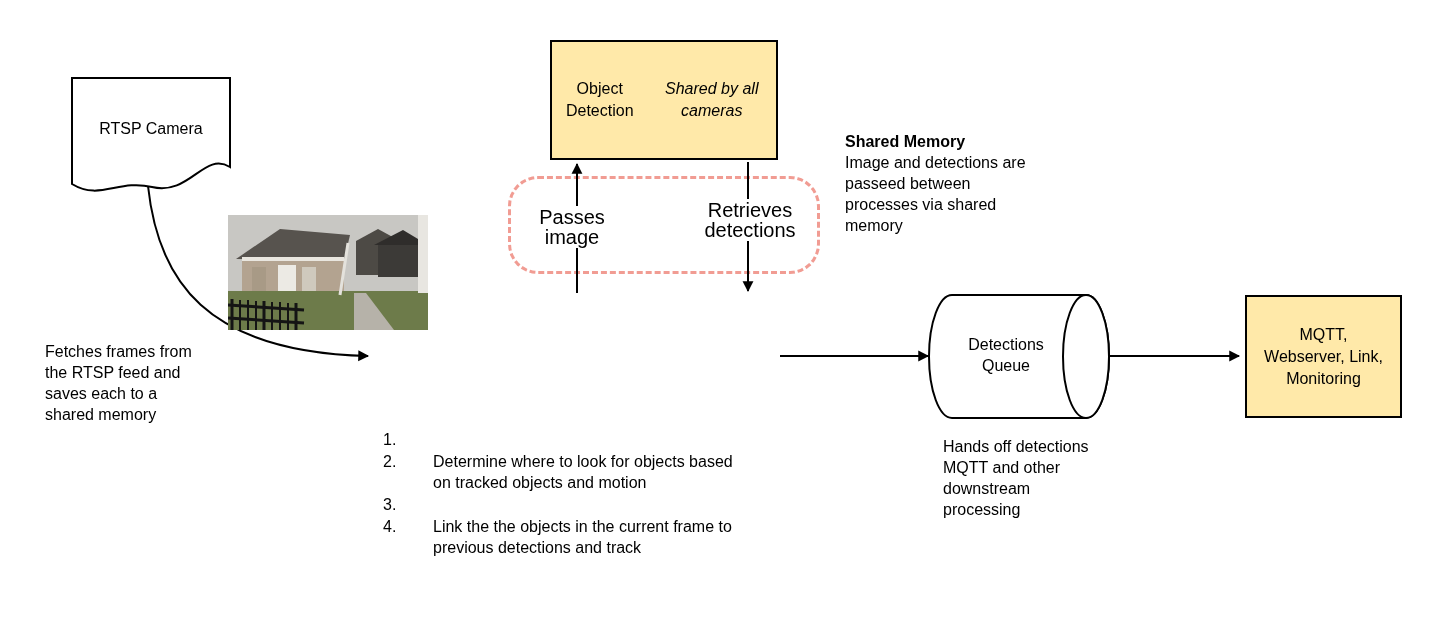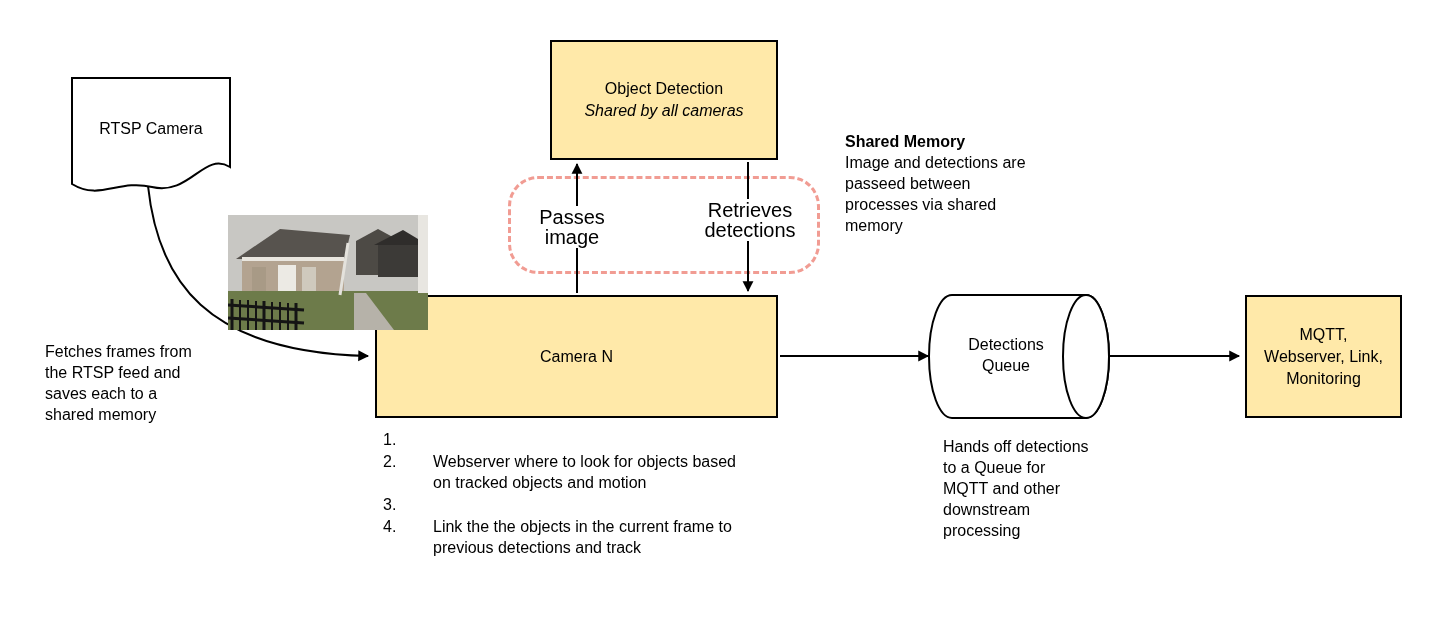--- a/index.html
+++ b/index.html
@@ -7,21 +7,21 @@
     position:relative;width:1448px;height:625px;background:#fff;
     font-family:"Liberation Sans",sans-serif;color:#000;overflow:hidden;
   }
   .layer-svg{position:absolute;left:0;top:0;z-index:1;}
   .dashed-region{
     position:absolute;left:508px;top:176px;width:312px;height:98px;
     border:3px dashed #F19C93;border-radius:30px;z-index:0;box-sizing:border-box;
   }
   .node{
     position:absolute;background:#FFE9A9;border:2px solid #000;
-    display:flex;align-items:center;justify-content:center;flex-direction:column;
+    display:flex;align-items:center;justify-content:center;flex-direction:row;
     text-align:center;font-size:16px;line-height:22px;z-index:2;box-sizing:border-box;
   }
   #node-object-detection{left:550px;top:40px;width:228px;height:120px;}
   #node-camera-n{left:375px;top:295px;width:403px;height:123px;}
   #node-mqtt{left:1245px;top:295px;width:157px;height:123px;padding:0 10px;}
   .node .subtitle{font-style:italic;}
   .shape-label{position:absolute;font-size:16px;line-height:21px;text-align:center;z-index:4;}
   #label-rtsp{left:78px;top:118px;width:146px;}
   #label-queue{left:950px;top:334px;width:112px;}
   .edge-label{
@@ -101,23 +101,20 @@
       <line x1="60" y1="88" x2="60" y2="115" stroke="#141414" stroke-width="2"></line>
       <line x1="68" y1="88" x2="68" y2="115" stroke="#141414" stroke-width="3"></line>
     </svg>
   </div>
 
   <div class="node" id="node-object-detection">
     <div>Object Detection</div>
     <div class="subtitle">Shared by all cameras</div>
   </div>
 
-  <div class="node" id="node-camera-n">
-    <div>Camera N</div>
-  </div>
 
   <div class="node" id="node-mqtt">
     <div>MQTT, Webserver, Link, Monitoring</div>
   </div>
 
   <div class="edge-label" id="label-passes">Passes image</div>
   <div class="edge-label" id="label-retrieves">Retrieves detections</div>
 
   <div class="shape-label" id="label-queue">Detections Queue</div>
 
@@ -131,33 +128,32 @@
 
   <div class="note" id="note-fetches">
     <div>Fetches frames from</div>
     <div>the RTSP feed and</div>
     <div>saves each to a</div>
     <div>shared memory</div>
   </div>
 
   <div class="note" id="note-hands-off">
     <div>Hands off detections</div>
-    <div>to a Queue for</div>
     <div>MQTT and other</div>
     <div>downstream</div>
     <div>processing</div>
   </div>
 
   <div class="steps">
     <div class="step">
       <div class="step-num">1.</div>
     </div>
     <div class="step">
       <div class="step-num">2.</div>
-      <div class="step-text">Webserver where to look for objects based on tracked objects and motion</div>
+      <div class="step-text">Determine where to look for objects based on tracked objects and motion</div>
     </div>
     <div class="step">
       <div class="step-num">3.</div>
     </div>
     <div class="step">
       <div class="step-num">4.</div>
       <div class="step-text">Link the the objects in the current frame to previous detections and track</div>
     </div>
   </div>
 

